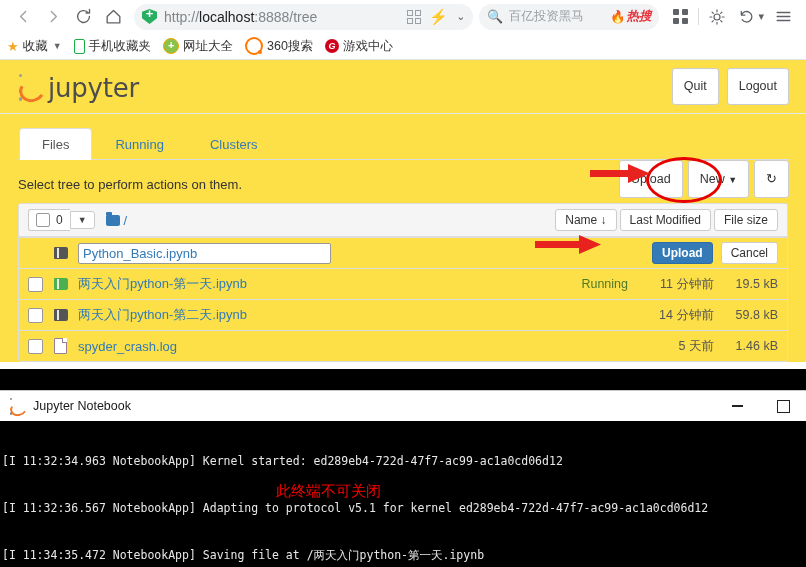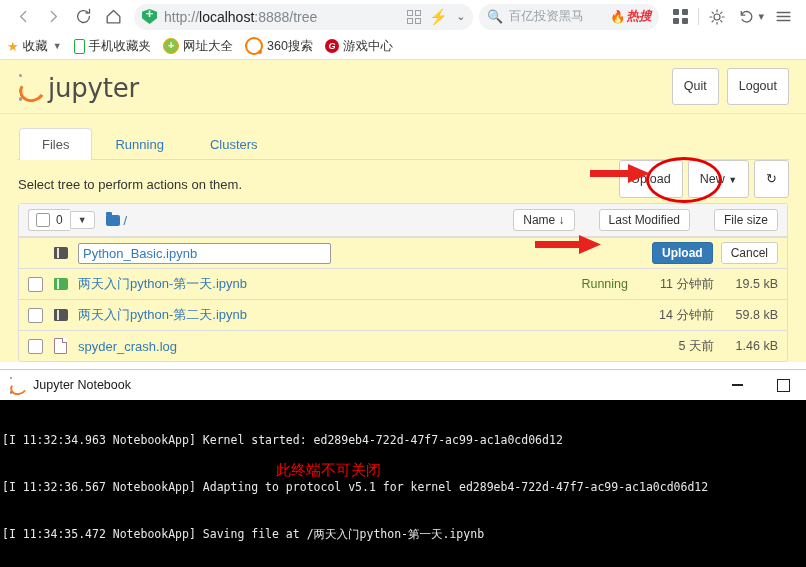--- a/index.html
+++ b/index.html
@@ -179,21 +179,21 @@
     content: ""; position: absolute; right: -1px; bottom: -1px;
     width: 4px; height: 4px; border-radius: 50%; background: #ff7800;
   }
   .ico-red { background: #d0021b; }
   .ico-red::after {
     content: "G"; position: absolute; inset: 0;
     color: #fff; font-size: 9px; line-height: 14px; text-align: center; font-weight: bold;
   }
 
   
-  .jp-page { background: #fef9c3; }
+  .jp-page { background: #fde047; }
   .jp-header {
     height: 54px;
     border-bottom: 1px solid #e7e7e7;
     display: flex;
     align-items: center;
     padding: 0 17px;
     box-sizing: border-box;
   }
   .jp-logo { display: flex; align-items: flex-end; }
   .jp-mark {
@@ -330,21 +330,21 @@
     margin-right: 4px;
   }
   .folder-ico::before {
     content: "";
     position: absolute;
     left: 0; top: -3px;
     width: 6px; height: 3px;
     background: #337ab7;
     border-radius: 1px 1px 0 0;
   }
-  .sorters { margin-left: auto; display: flex; gap: 24px; align-items: flex-end; }
+  .sorters { margin-left: auto; display: flex; gap: 3px; align-items: flex-end; }
 
   .row {
     display: flex;
     align-items: center;
     height: 31px;
     border-top: 1px solid #ddd;
     padding: 0 9px;
     box-sizing: border-box;
     font-size: 13px;
   }
@@ -426,20 +426,21 @@
     background: #000;
   }
   .term-title {
     height: 31px;
     background: #fff;
     border-top: 1px solid #c8c8c8;
     display: flex;
     align-items: center;
     padding: 0 0 0 9px;
     box-sizing: border-box;
+    margin-top: 21px;
   }
   .term-mark {
     width: 16px; height: 17px; position: relative; margin-right: 8px;
   }
   .term-mark .ring {
     position: absolute; left: 1px; top: 4px;
     width: 13px; height: 10px;
     border: 2.2px solid #f37726;
     border-radius: 50%;
     border-top-color: transparent;

